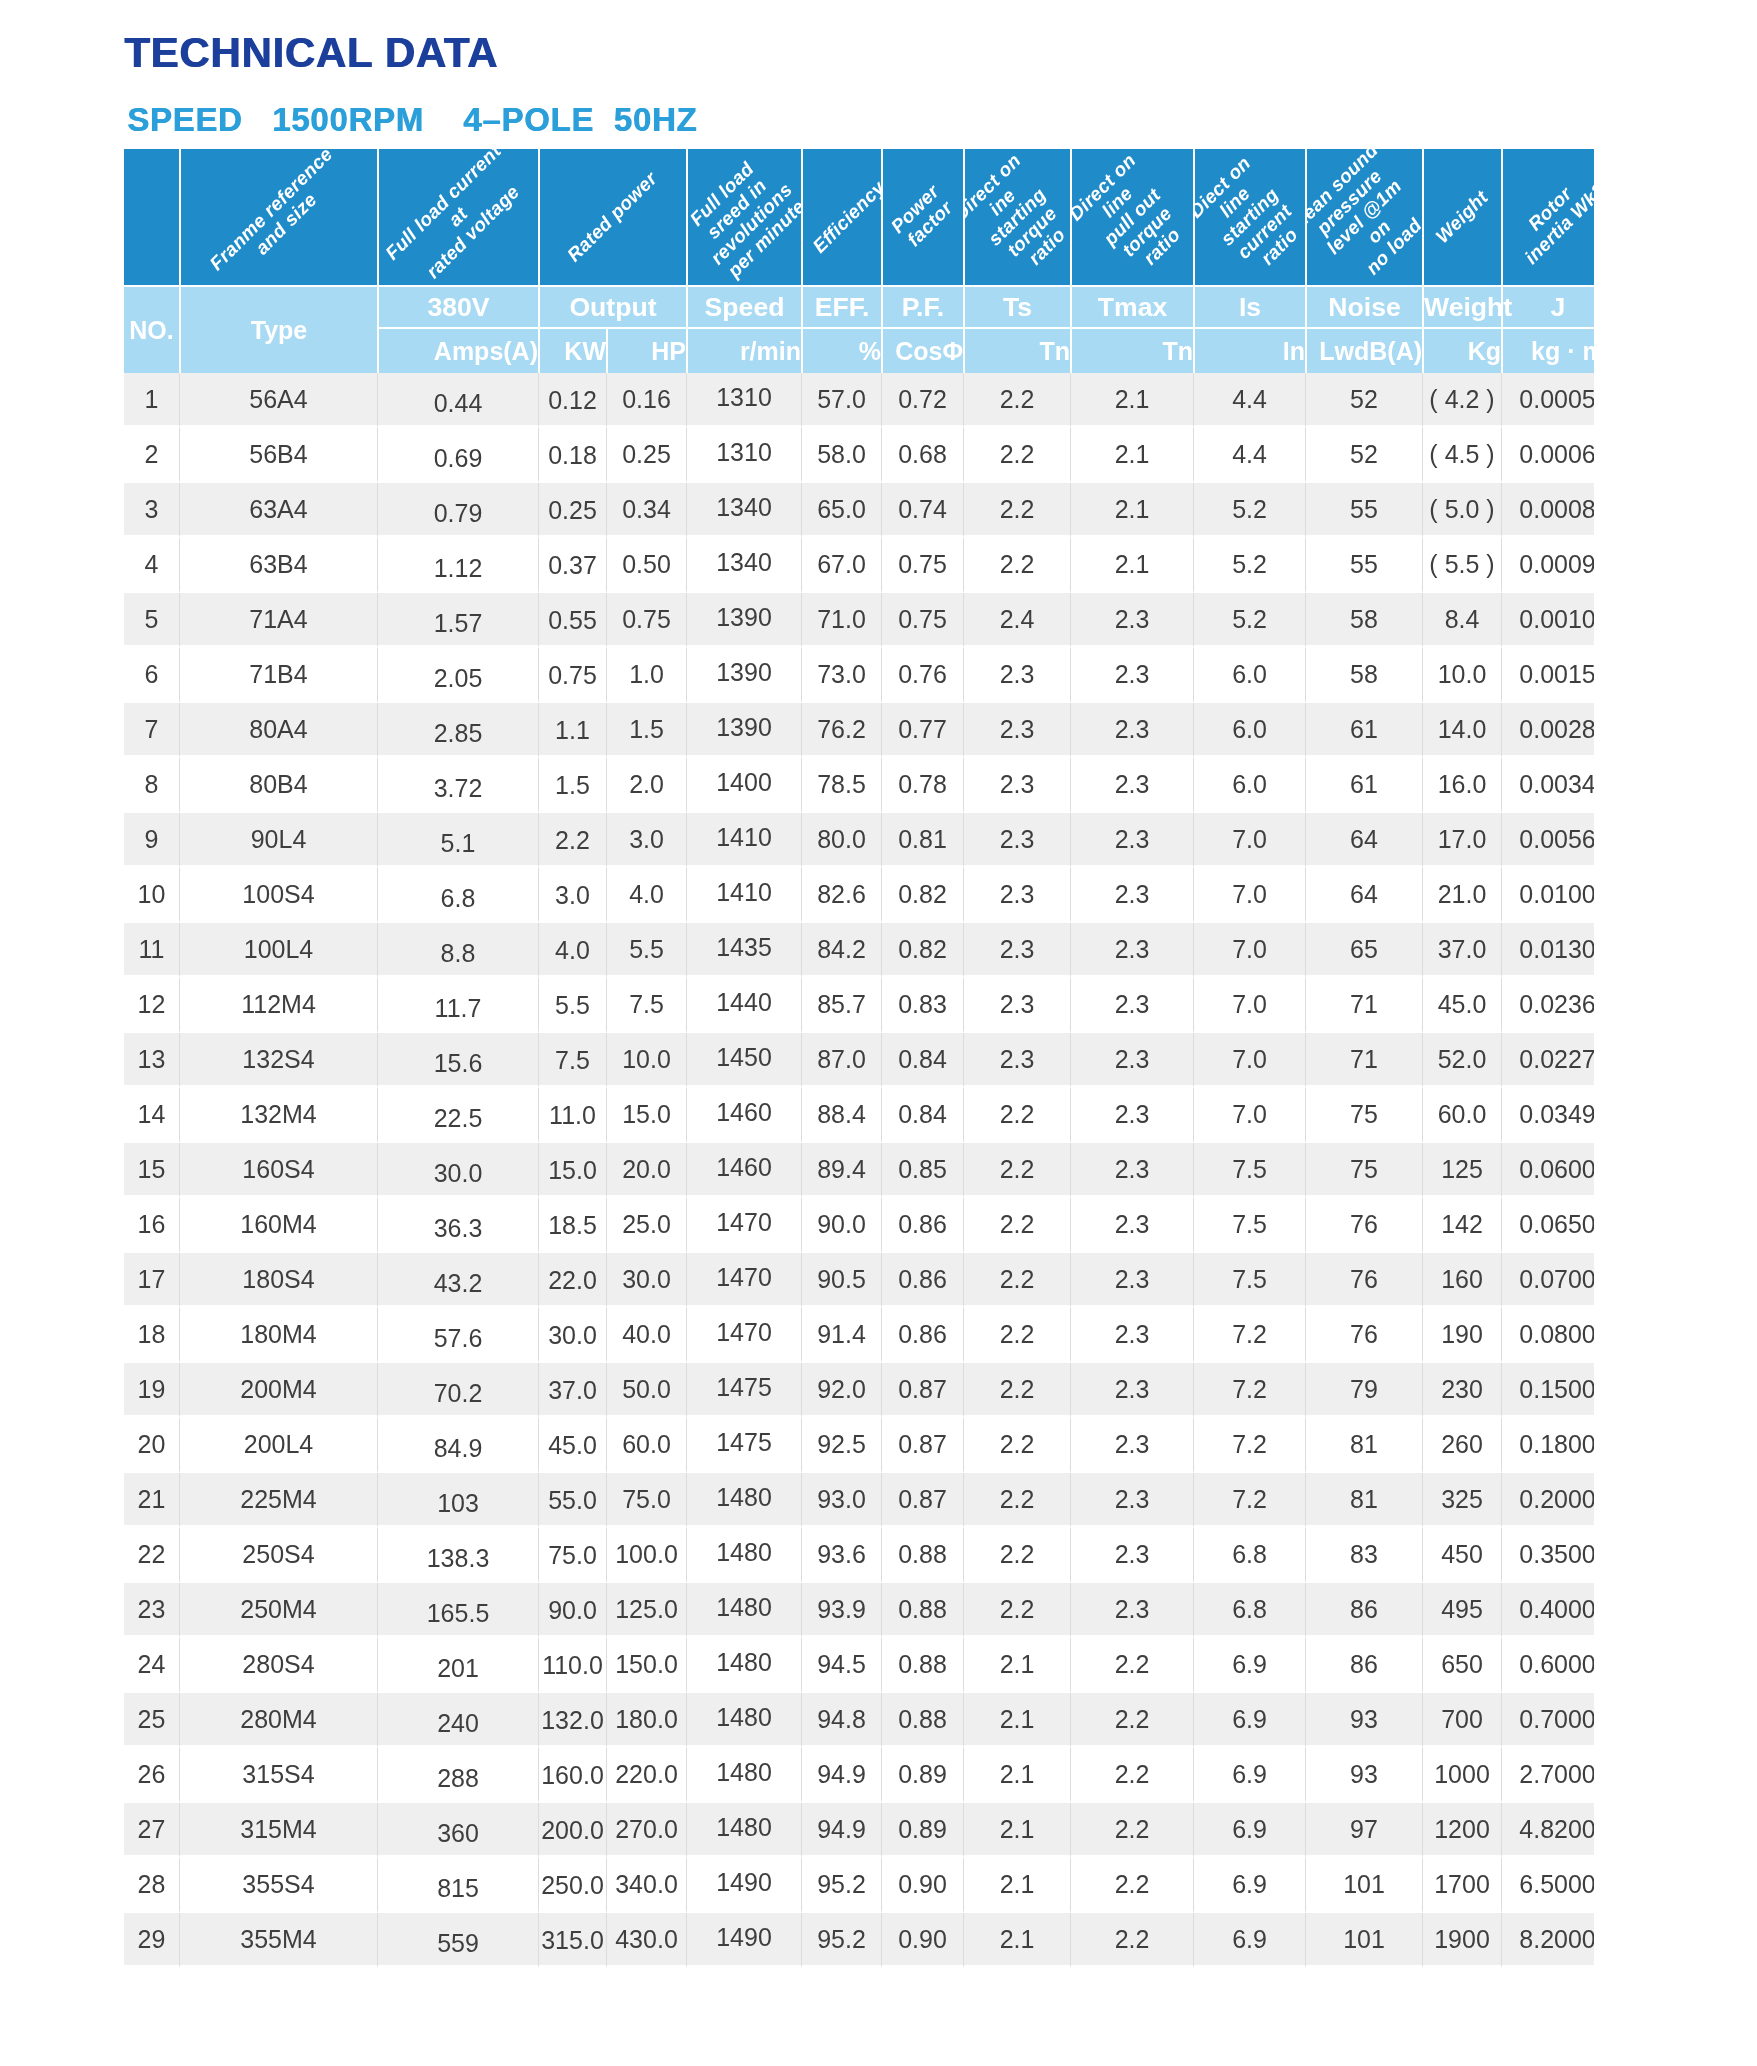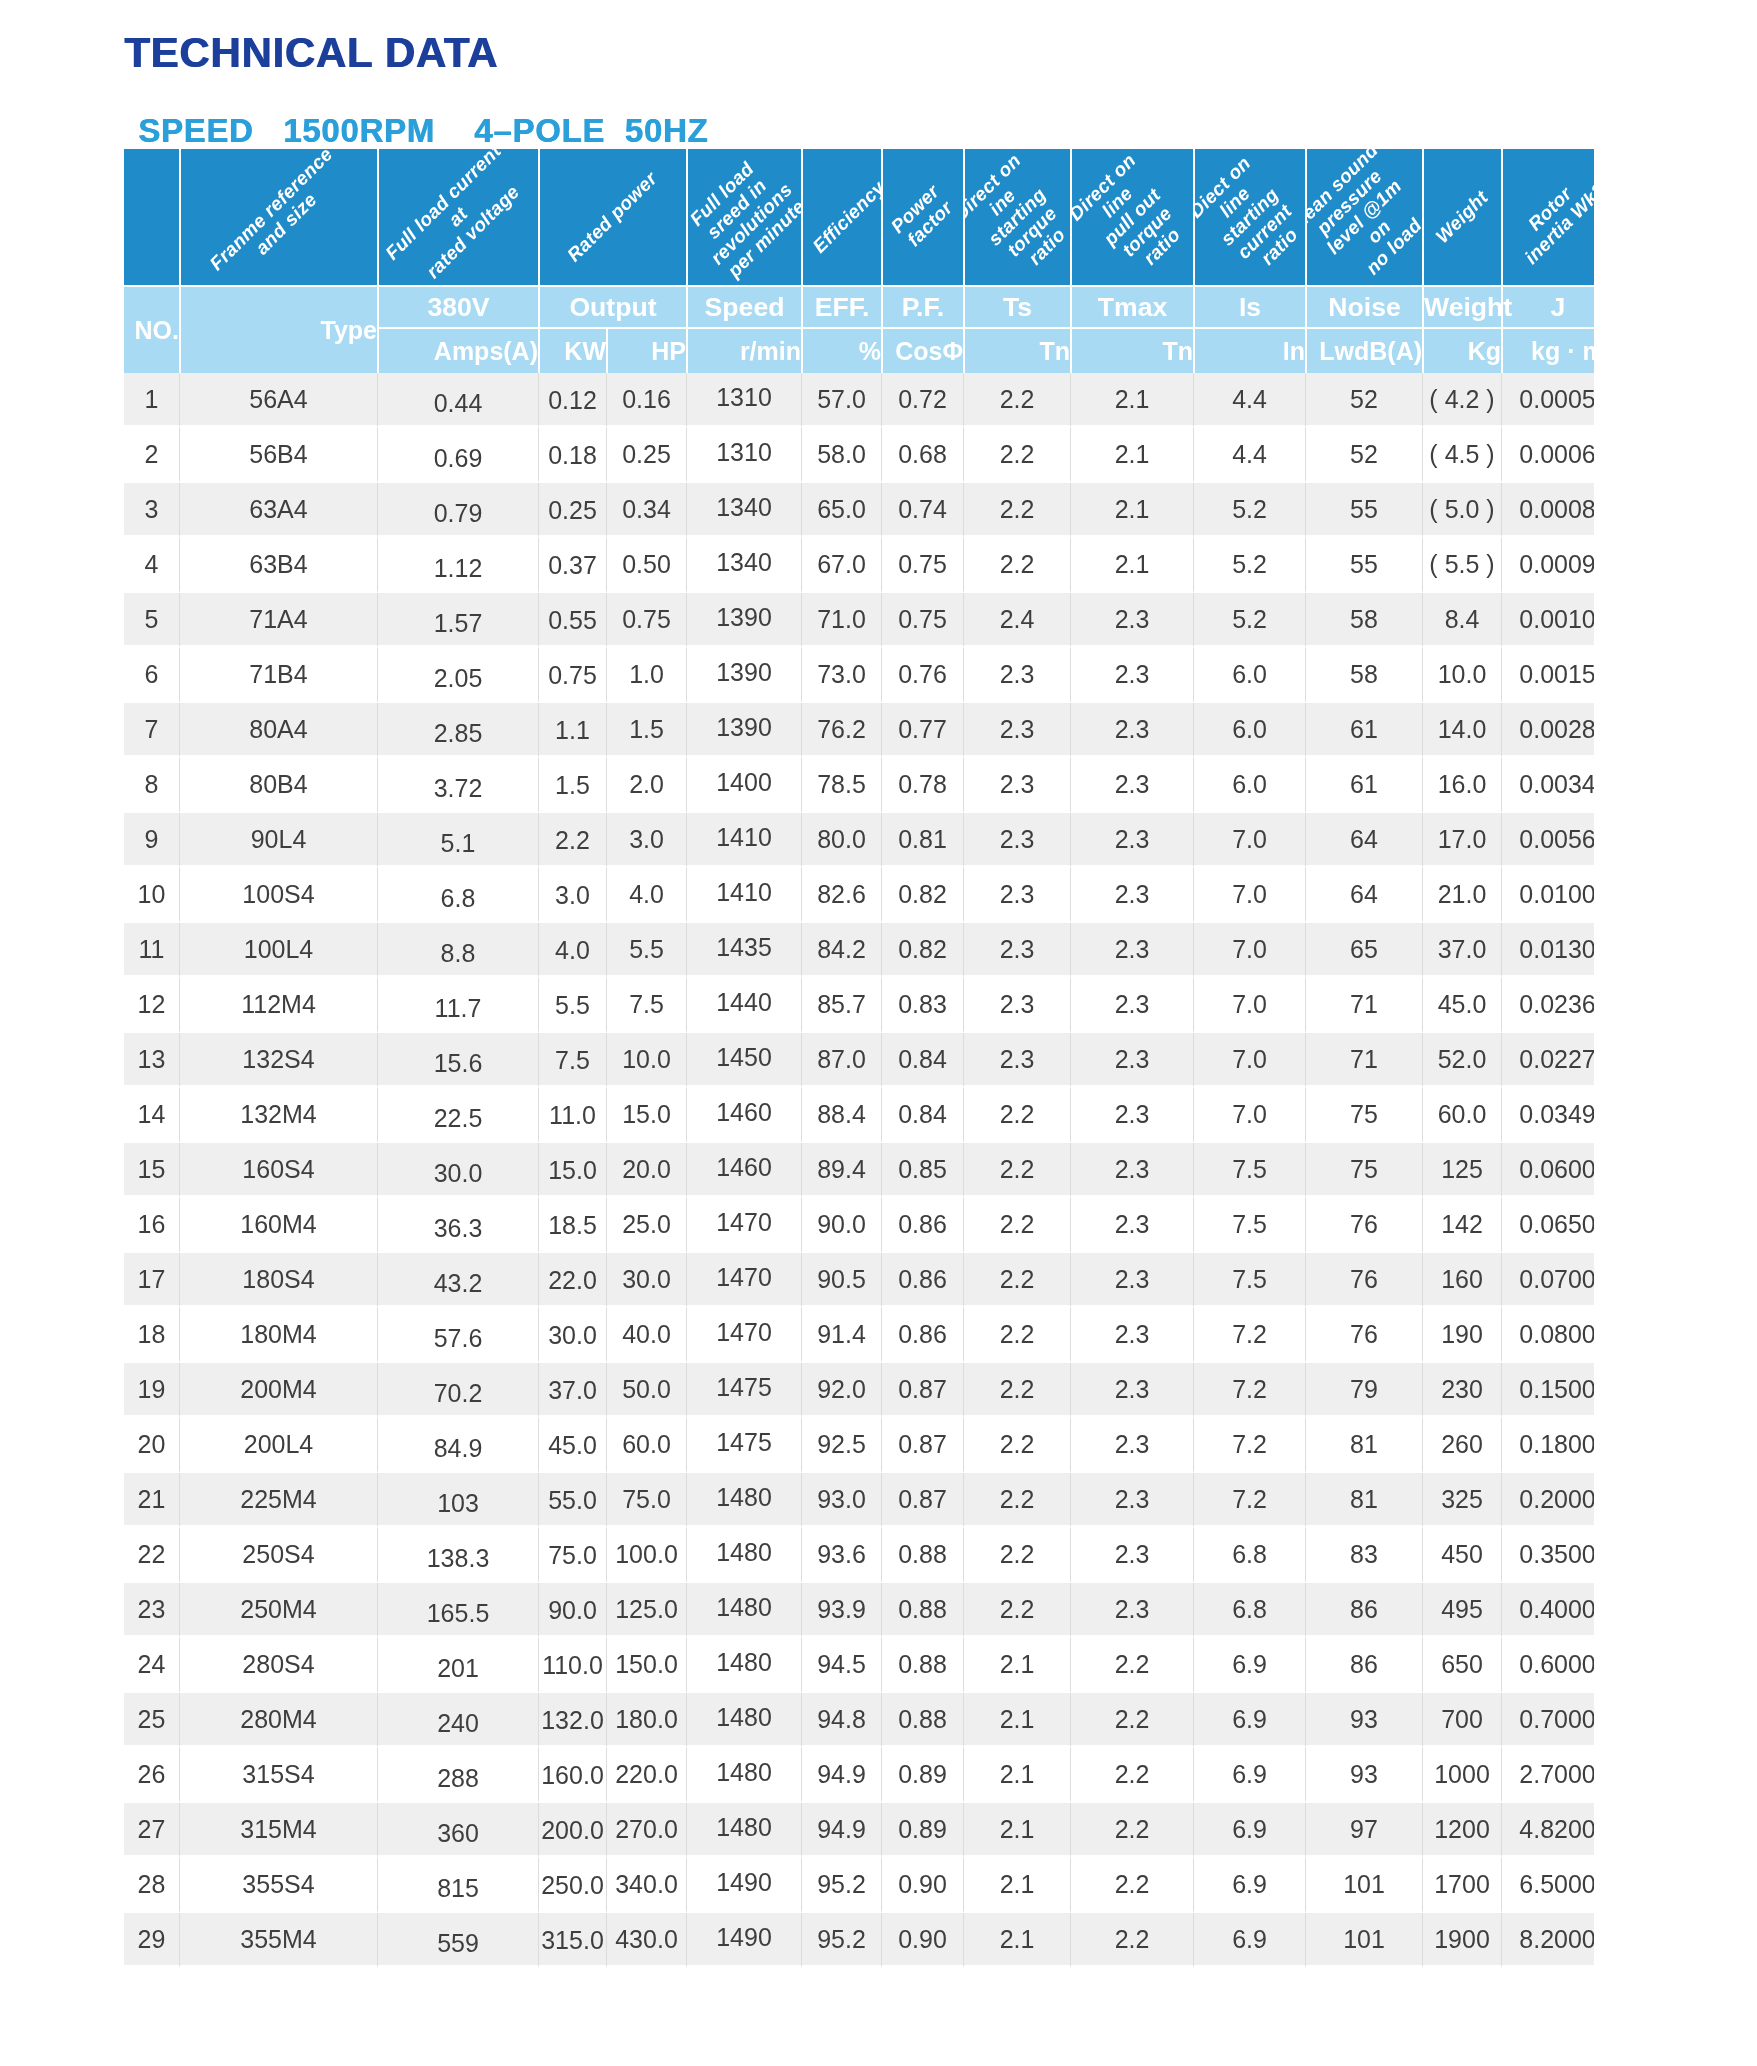--- a/index.html
+++ b/index.html
@@ -1,40 +1,40 @@
 <!DOCTYPE html>
 <html style="font-size:11.2px"><head>
 <meta charset="utf-8">
 <style>
   html,body{margin:0;padding:0;background:#ffffff;}
   .page{position:relative;width:1594px;height:2066px;background:#ffffff;overflow:hidden;
         font-family:"Liberation Sans",sans-serif;text-decoration:underline;}
   .title{position:absolute;left:124px;top:29px;margin:0;font-size:42px;font-weight:bold;
          color:#1b3f9b;letter-spacing:0.7px;text-shadow:0.9px 0 0 currentColor;white-space:pre;}
-  .subtitle{position:absolute;left:124px;top:98px;margin:14px;font-size:33px;font-weight:bold;
+  .subtitle{position:absolute;left:124px;top:98px;margin:3px;font-size:33px;font-weight:bold;
          color:#2b9fd9;letter-spacing:0.7px;text-shadow:0.7px 0 0 currentColor;white-space:pre;}
 
   table.tech{position:absolute;left:124px;top:149px;width:1488px;table-layout:fixed;
          border-collapse:separate;border-spacing:0;}
   table.tech th,table.tech td{box-sizing:border-box;padding:0;vertical-align:middle;text-align:center;}
 
   
   tr.rotrow th{height:138px;background:#1f8bc9;border-bottom:2.1px solid #ffffff;overflow:hidden;}
   tr.rotrow th + th{border-left:2.1px solid #ffffff;}
   .rlab{display:inline-block;transform:rotate(-45deg);white-space:pre-line;text-align:center;
         font-style:italic;font-weight:bold;font-size:19px;line-height:1.1;color:#ffffff;
         letter-spacing:0.3px;}
 
   
   tr.hr1 th,tr.hr2 th{background:#a8daf3;color:#ffffff;font-weight:bold;}
   tr.hr1 th{height:42px;font-size:26.6px;border-bottom:2.8px solid #ffffff;}
   tr.hr2 th{height:44px;font-size:25px;text-align:right;}
   tr.hr1 th + th,tr.hr2 th{border-left:2.1px solid #ffffff;}
   tr.hr1 th:first-child{border-left:none;}
-  tr.hr1 th.span2{border-bottom:none;font-size:25px;text-align:right;}
+  tr.hr1 th.span2{border-bottom:none;font-size:25px;}
   th.ratio{font-size:21.7px;margin-left:16px;}
 
   
   tbody td{height:55px;font-size:25px;color:#3e3e3e;border-bottom:3.5px solid #ffffff;}
   tbody td + td{border-left:1.4px solid #dcdcdc;}
   tbody tr:nth-child(odd) td{background:#efefef;}
   tbody tr:nth-child(even) td{background:#ffffff;}
   tbody td.amps{padding-top:9px;}
   tbody td.kw{padding-top:2px;}
   tbody td.speed{padding-bottom:3.5px;text-align:center;}

